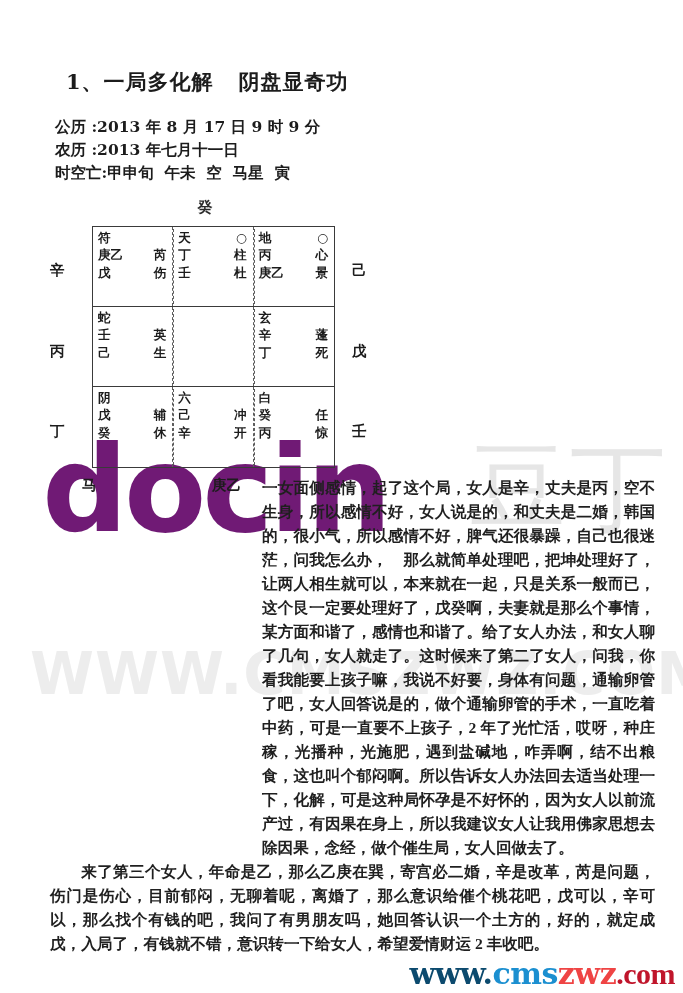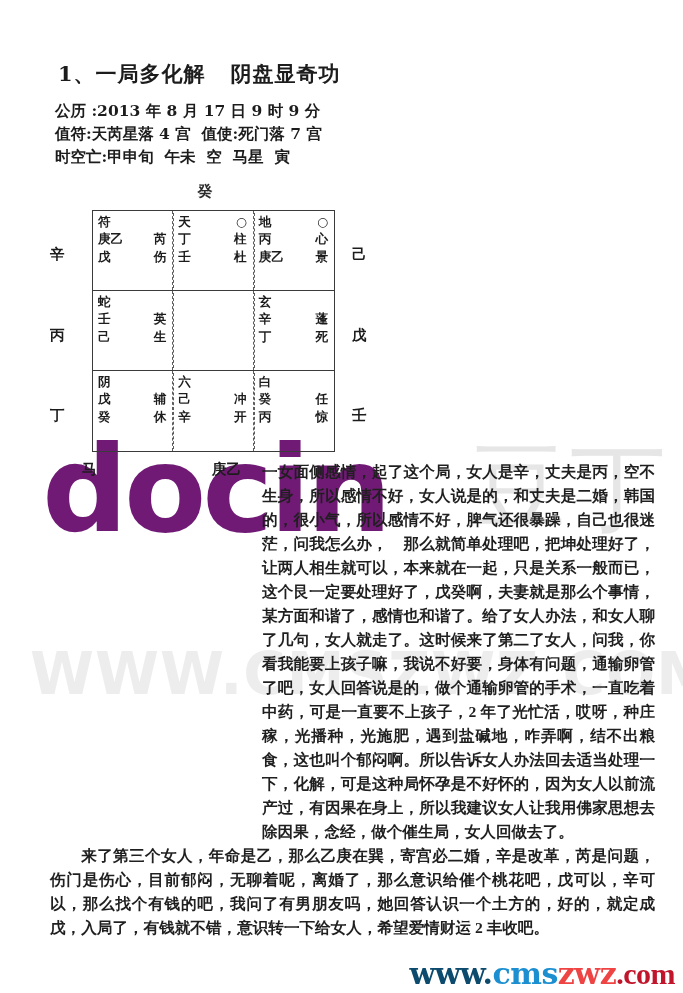--- a/index.html
+++ b/index.html
@@ -77,21 +77,21 @@
   .wm-url-bottom .s4 { color: #c0152b; font-family: Liberation Serif, serif; }
 
   
   .page {
     position: relative;
     z-index: 2;
     padding: 0;
   }
 
   .doc-title {
-    margin: 0;
+    margin: 8px;
     padding: 60px 3px 0 58px;
     font-size: 21px;
     font-weight: 700;
     letter-spacing: 1px;
     color: #1c1c1c;
     white-space: pre;
   }
 
   .meta-block {
     padding: 12px 0 0 55px;
@@ -216,21 +216,21 @@
   <div class="wm-doud">豆丁</div>
   <div class="wm-url-faint">WWW.CMSZWZ.COM</div>
 </div>
 
 <div class="page">
 
   <h1 class="doc-title">1、一局多化解   阴盘显奇功</h1>
 
   <div class="meta-block">
     <div class="meta-line">公历 :2013 年 8 月 17 日 9 时 9 分</div>
-    <div class="meta-line">值符:天芮星落 4 宫  值使:死门落 7 宫</div>
+    <div class="meta-line">农历 :2013 年七月十一日</div>
     <div class="meta-line">时空亡:甲申旬  午未  空  马星  寅</div>
   </div>
 
   <div class="chart-wrap">
 
     <div class="chart-top-label">癸</div>
 
     <div class="side-lbl side-left side-y1">辛</div>
     <div class="side-lbl side-left side-y2">丙</div>
     <div class="side-lbl side-left side-y3">丁</div>

